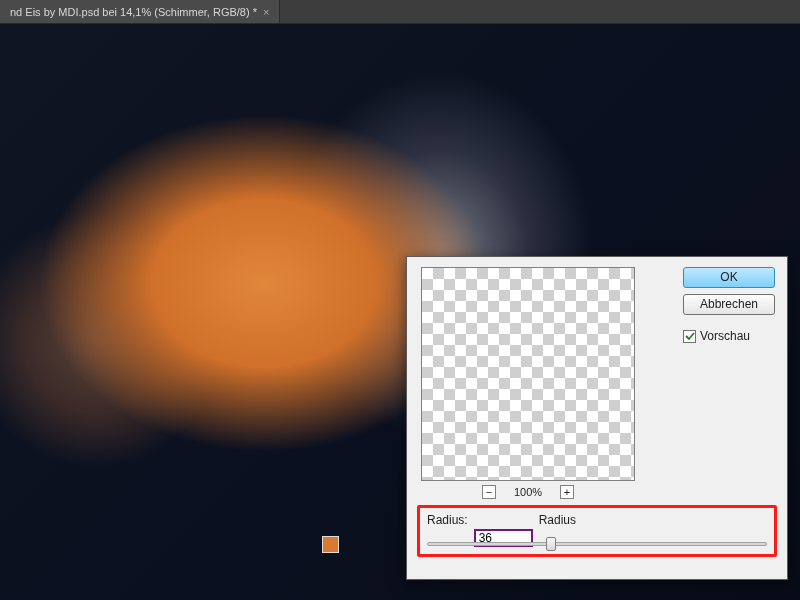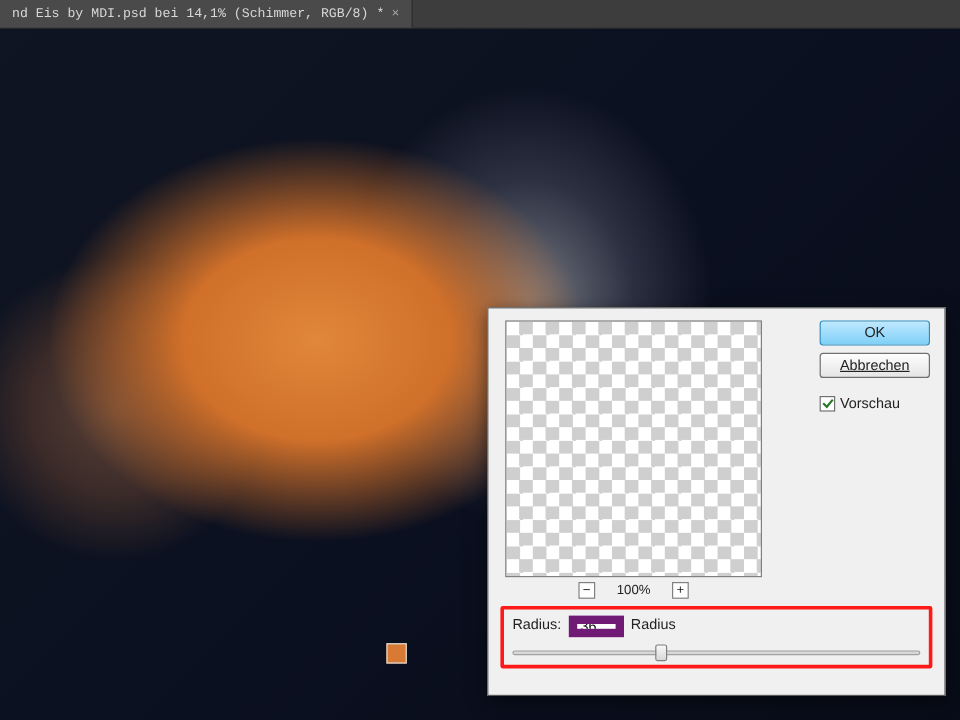--- a/index.html
+++ b/index.html
@@ -13,21 +13,20 @@
     color: #ccc;
   }
 
   
   .tab-bar {
     height: 24px;
     background: #3d3d3d;
     display: flex;
     align-items: stretch;
     border-bottom: 1px solid #2a2a2a;
-    font-family: Liberation Mono, monospace;
   }
   .tab {
     display: flex; align-items: center;
     padding: 0 10px;
     background: #4a4a4a;
     color: #d8d8d8;
     font-size: 11px;
     gap: 6px;
     border-right: 1px solid #2a2a2a;
   }
@@ -127,21 +126,21 @@
     text-align: center;
     line-height: 19px;
     background: linear-gradient(#fdfdfd,#e5e5e5);
     color: #222;
   }
   .btn.primary {
     top: 10px;
     background: linear-gradient(#bfe8ff,#7fd0f7);
     border-color: #2a8fc0;
   }
-  .btn.secondary { top: 37px; text-decoration: underline; }
+  .btn.secondary { top: 37px; }
   .chk-row {
     position: absolute;
     right: 12px; top: 72px;
     width: 92px;
     display: flex; align-items: center; gap: 4px;
     font-size: 12px;
     text-align: right;
   }
   .chk {
     width: 13px; height: 13px;
@@ -159,24 +158,25 @@
     border: 3px solid #ff1a1a;
     border-radius: 2px;
   }
   .radius-row {
     position: absolute;
     left: 20px; top: 256px;
     display: flex; align-items: flex-start; gap: 6px;
     font-size: 12px;
   }
   .radius-row input {
-    width: 46px; height: 18px;
-    border: 7px solid #701a75;
+    width: 59px; height: 18px;
+    border: 2px solid #701a75;
     font-size: 12px;
     padding: 0 3px;
+    margin-top: 16px;
   }
   .slider {
     position: absolute;
     left: 20px; top: 280px;
     width: 340px; height: 14px;
   }
   .track {
     position: absolute; left: 0; right: 0; top: 5px;
     height: 4px;
     background: #d8d8d8;

